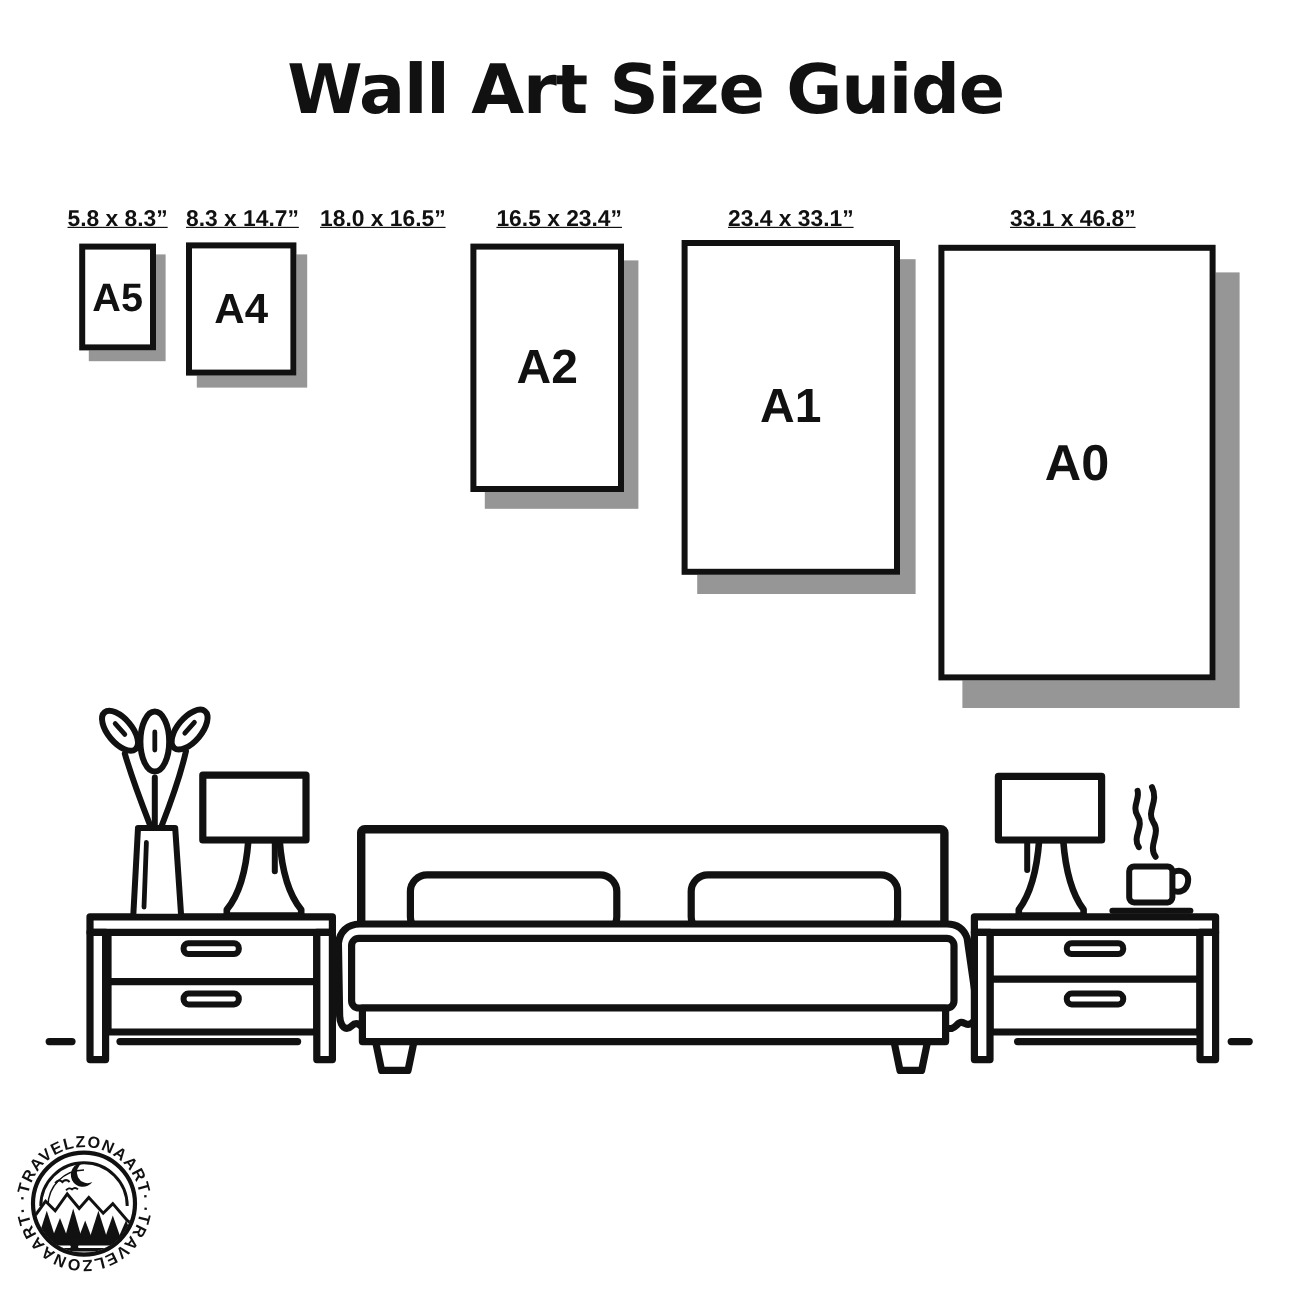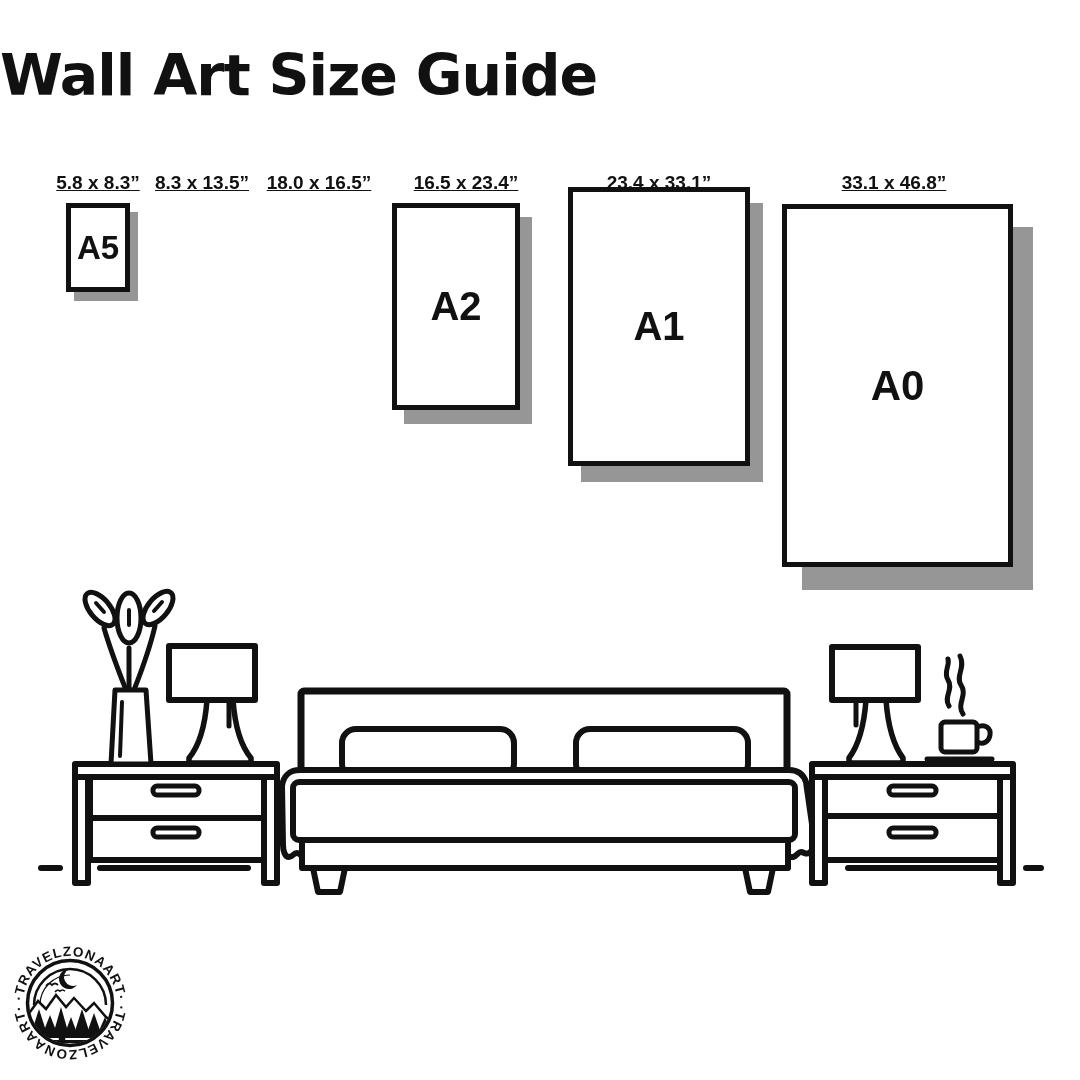--- a/index.html
+++ b/index.html
@@ -7,66 +7,69 @@
     --shadow:#969696;
     --bg:#ffffff;
   }
   html,body{margin:0;padding:0;}
   body{background:#fff;}
   .canvas{
     position:relative;width:1080px;height:1080px;background:var(--bg,#fff);
     overflow:hidden;font-family:"Liberation Sans","DejaVu Sans",sans-serif;color:var(--ink,#111);
   }
   .title{
-    position:absolute;top:42px;left:0;width:1076px;
+    position:absolute;top:42px;left:0;width:1076px;text-align:center;
     font-family:"DejaVu Sans","Liberation Sans",sans-serif;
     font-size:57px;font-weight:bold;letter-spacing:-1px;margin:0;color:var(--ink,#111);
   }
   .dim{
     position:absolute;top:172px;transform:translateX(-50%);
     font-size:19px;font-weight:bold;white-space:nowrap;color:var(--ink,#111);text-decoration:underline;
   }
   .dim-a5{left:98px}.dim-a4{left:202px}.dim-a3{left:319px}
   .dim-a2{left:466px}.dim-a1{left:659px}.dim-a0{left:894px}
   .frame{
     position:absolute;background:#fff;border:5px solid var(--ink,#111);
     box-sizing:border-box;display:flex;align-items:center;justify-content:center;
     font-weight:bold;color:var(--ink,#111);
   }
   .f-a5{left:66px;top:203px;width:64px;height:89px;  box-shadow:8px 9px 0 var(--shadow,#969696);font-size:33px}
   .f-a4{left:155px;top:202px;width:92px;height:111px;box-shadow:9px 10px 0 var(--shadow,#969696);font-size:35px}
   .f-a3{left:263px;top:203px;width:112px;height:160px;box-shadow:10px 12px 0 var(--shadow,#969696);font-size:38px}
   .f-a2{left:392px;top:203px;width:128px;height:207px;box-shadow:12px 14px 0 var(--shadow,#969696);font-size:40px}
-  .f-a1{left:568px;top:187px;width:182px;height:279px;box-shadow:13px 16px 0 var(--shadow,#969696);font-size:40px}
+  .f-a1{left:568px;top:200px;width:182px;height:279px;box-shadow:13px 16px 0 var(--shadow,#969696);font-size:40px}
   .f-a0{left:782px;top:204px;width:231px;height:363px;box-shadow:20px 23px 0 var(--shadow,#969696);font-size:42px}
   .scene{position:absolute;left:0;top:580px;width:1080px;height:330px;}
   .logo{position:absolute;left:8px;top:941px;width:124px;height:124px;}
   .logo .ringtext{font-family:"Liberation Sans","DejaVu Sans",sans-serif;font-size:13.5px;font-weight:bold;letter-spacing:1px;fill:var(--ink,#111);}
   .website{
     position:absolute;top:1008px;right:42px;
     font-family:"DejaVu Sans","Liberation Sans",sans-serif;
     font-size:50px;font-weight:bold;letter-spacing:-1.5px;color:var(--ink,#111);white-space:nowrap;
   }
 </style>
 </head>
 <body>
 
 <div class="canvas">
 
   <h1 class="title">Wall Art Size Guide</h1>
 
   <div class="dim dim-a5">5.8 x 8.3”</div>
-  <div class="dim dim-a4">8.3 x 13.5”</div>
+  <div class="dim dim-a4">8.3 x 14.7”</div>
   <div class="dim dim-a3">18.0 x 16.5”</div>
   <div class="dim dim-a2">16.5 x 23.4”</div>
   <div class="dim dim-a1">23.4 x 33.1”</div>
   <div class="dim dim-a0">33.1 x 46.8”</div>
 
   <div class="frame f-a5">
       <span>A5</span>
+    </div>
+  <div class="frame f-a4">
+      <span>A4</span>
     </div>
   <div class="frame f-a2">
       <span>A2</span>
     </div>
   <div class="frame f-a1">
       <span>A1</span>
     </div>
   <div class="frame f-a0">
       <span>A0</span>
     </div>

